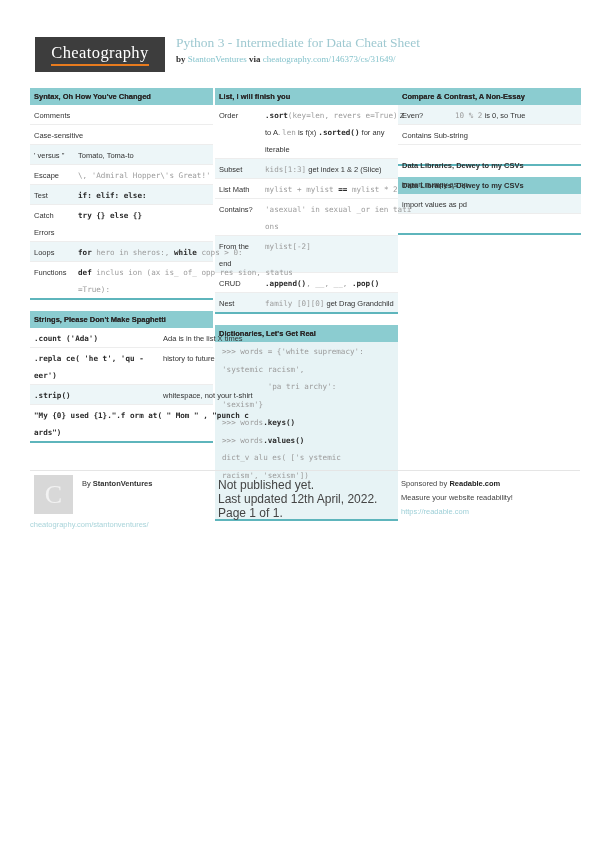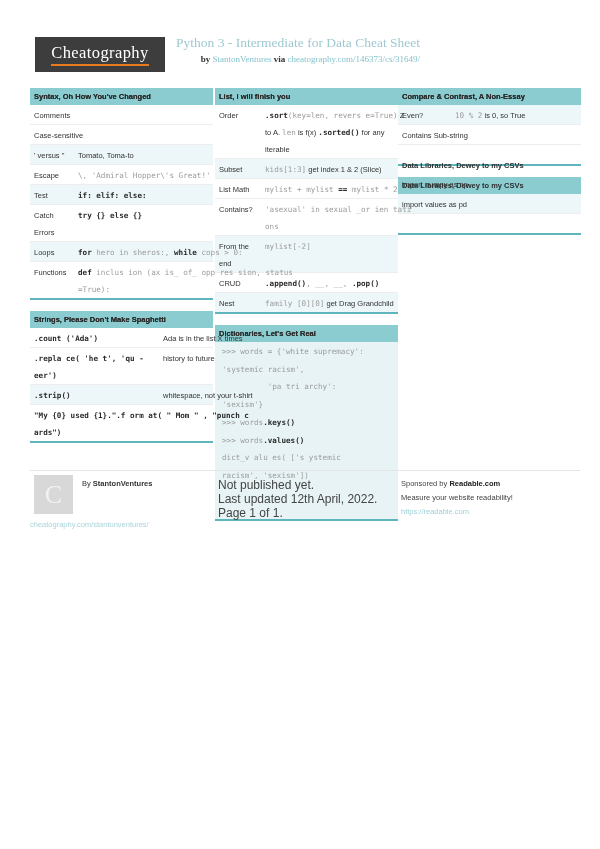--- a/index.html
+++ b/index.html
@@ -6,21 +6,21 @@
   body{font-family:"Liberation Sans",sans-serif;}
   .page{position:relative;width:600px;height:638px;background:#fff;overflow:hidden;}
 
   
   .logo{position:absolute;left:35px;top:37px;width:130px;height:35px;background:#3d3d3d;
         display:flex;align-items:center;justify-content:center;}
   .logo-text{font-family:"Liberation Serif",serif;color:#fff;font-size:16.5px;letter-spacing:.4px;
              border-bottom:2px solid #e87b1e;padding-bottom:1px;}
   .title-block{position:absolute;left:176px;top:35px;}
   .page-title{font-family:"Liberation Serif",serif;font-size:13.5px;color:#9fc9d1;}
-  .byline{font-family:"Liberation Serif",serif;font-size:9px;color:#333;margin-top:3px;text-align:right;}
+  .byline{font-family:"Liberation Serif",serif;font-size:9px;color:#333;margin-top:3px;}
   .byline .b{font-weight:bold;color:#333;}
   .byline a{color:#85c3cc;text-decoration:none;}
 
   
   .content{position:absolute;left:30px;top:88px;width:570px;height:385px;}
   #layer-bg{position:absolute;inset:0;z-index:0;}
   #layer-text{position:absolute;inset:0;z-index:1;}
   .col{position:absolute;top:0;width:183px;}
   .c1{left:0;} .c2{left:185px;} .c3{left:368px;}
   .section{margin-bottom:11px;border-bottom:2px solid #5eb5bc;}

